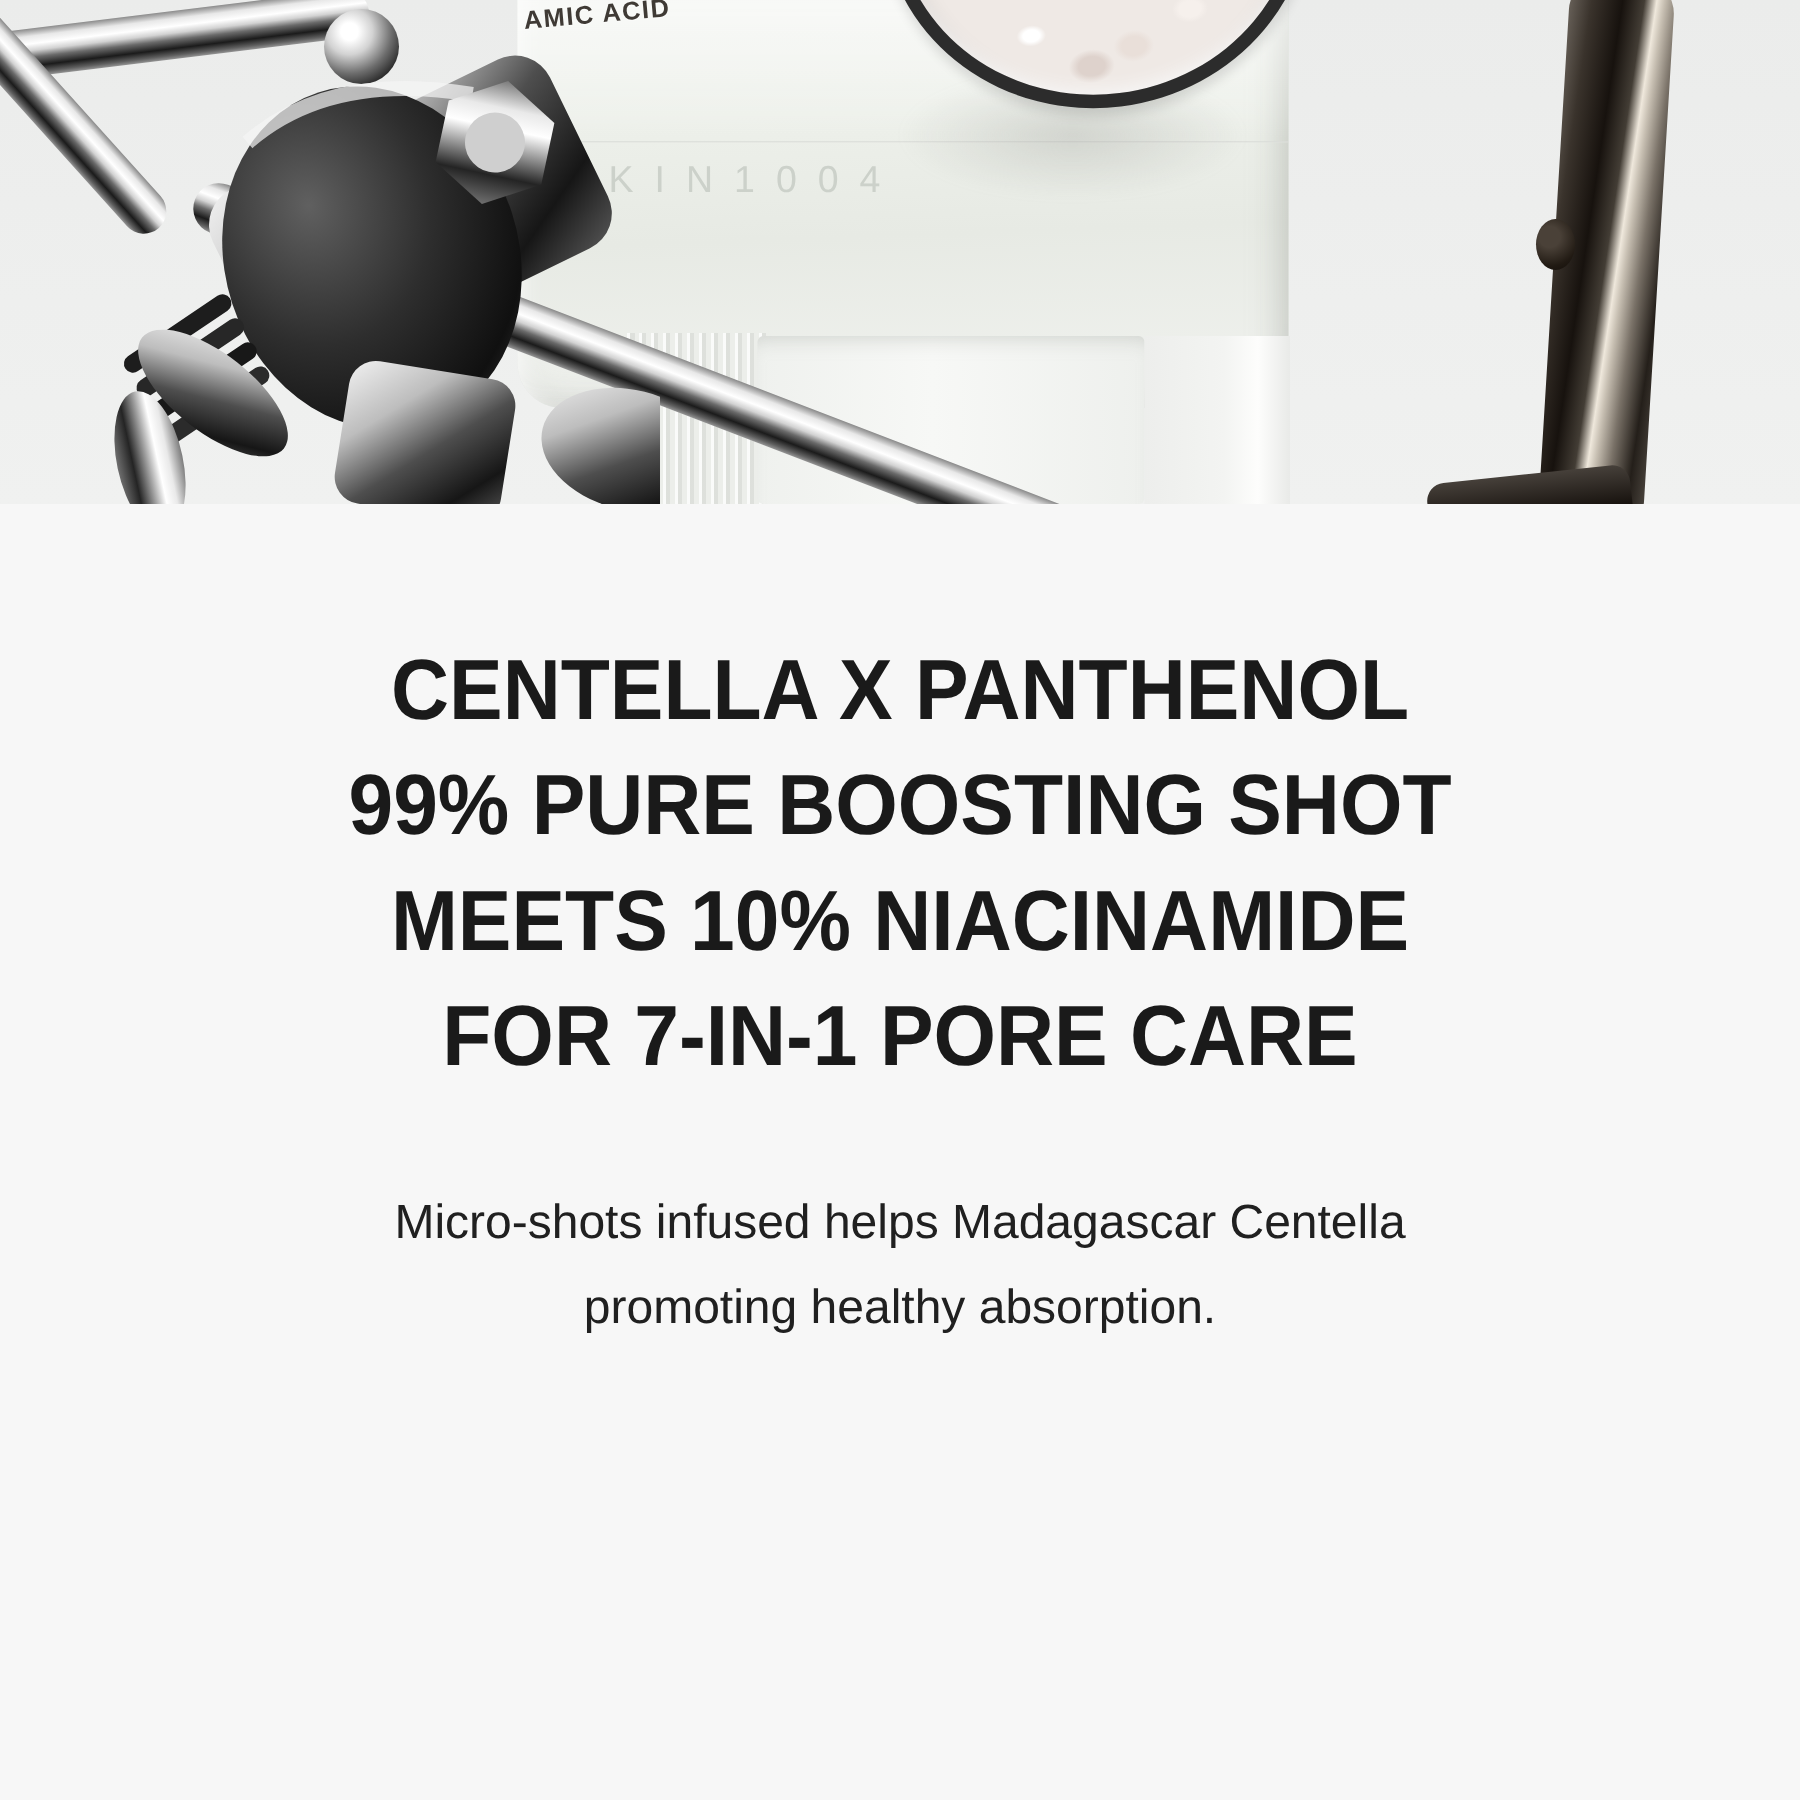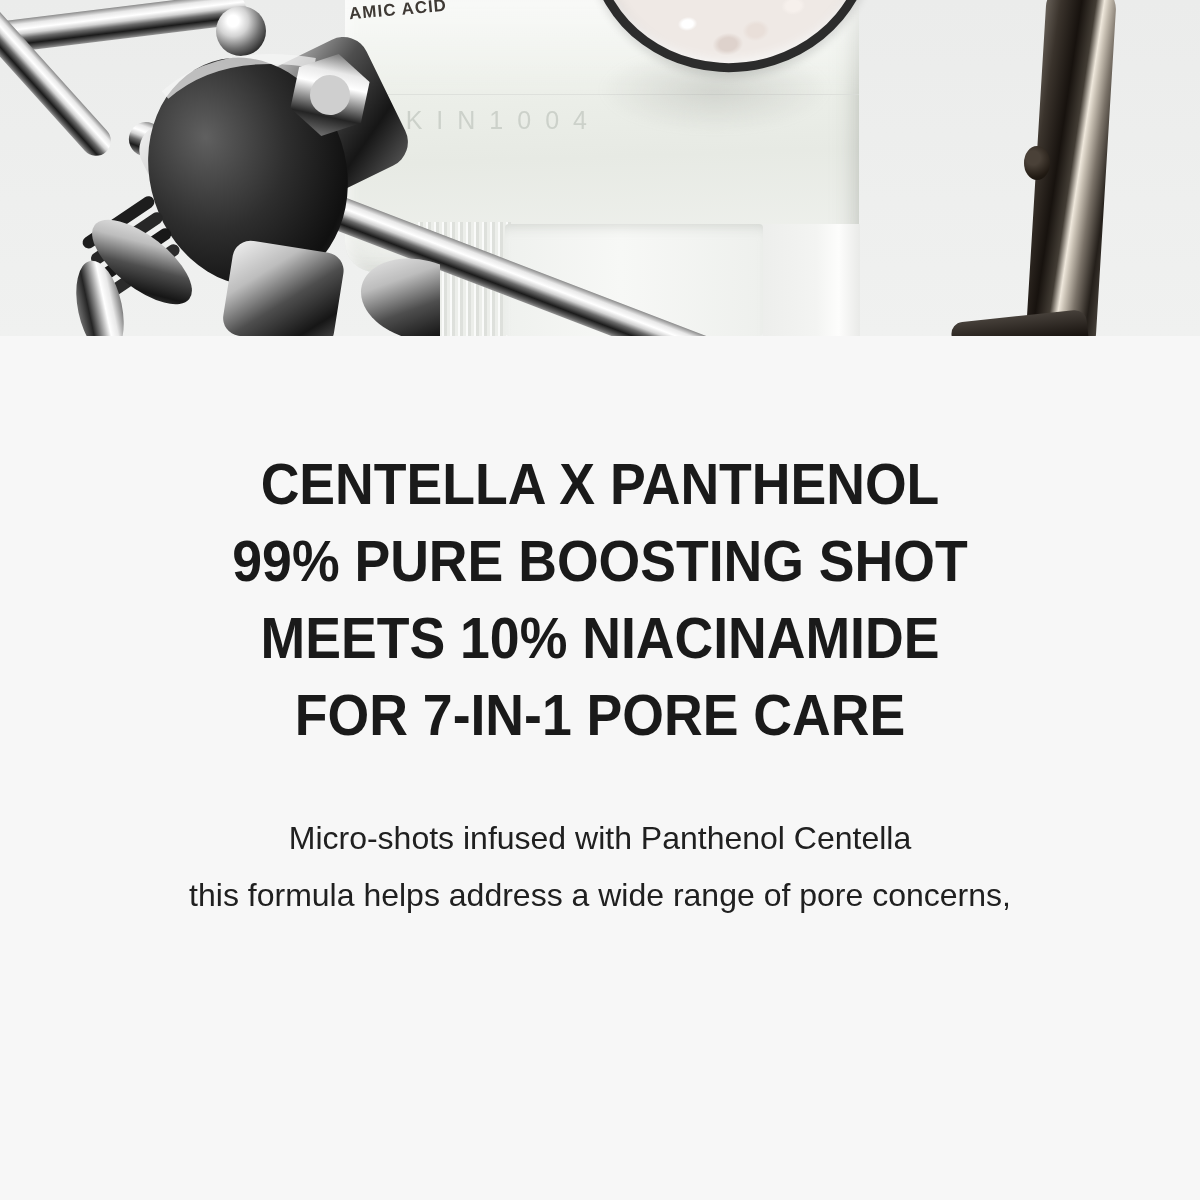--- a/index.html
+++ b/index.html
@@ -93,21 +93,21 @@
     position:absolute;left:1024px;top:146px;width:26px;height:34px;border-radius:50%;
     background:radial-gradient(circle at 35% 35%, #4a4138 0 25%, #211a13 70%, #120d09 100%);
   }
   .rod-foot{
     position:absolute;left:952px;top:316px;width:136px;height:40px;border-radius:12px;
     transform:rotate(-6deg);
     background:linear-gradient(180deg,#46403a 0%,#15100c 70%,#2c2722 100%);
   }
   
   .copy{position:relative;text-align:center;}
-  .headline{margin-top:110px;}
+  .headline{margin-top:86px;}
   .headline-line{
     font-size:57px;line-height:77px;font-weight:700;color:#1a1a1a;
     transform:scaleX(.94);transform-origin:center;white-space:nowrap;
   }
   .bodytext{margin-top:56px;}
   .body-line{
     font-size:32px;line-height:57px;font-weight:400;color:#202020;
     white-space:nowrap;
   }
 </style>
@@ -188,16 +188,16 @@
 </div>
 
 <div class="copy">
   <div class="headline">
     <div class="headline-line">CENTELLA X PANTHENOL</div>
     <div class="headline-line">99% PURE BOOSTING SHOT</div>
     <div class="headline-line">MEETS 10% NIACINAMIDE</div>
     <div class="headline-line">FOR 7-IN-1 PORE CARE</div>
   </div>
   <div class="bodytext">
-    <div class="body-line">Micro-shots infused with Panthenol Centella</div>
-    <div class="body-line">this formula helps address a wide range of pore concerns,</div>
+    <div class="body-line">Micro-shots infused helps Madagascar Centella</div>
+    <div class="body-line">promoting healthy absorption.</div>
   </div>
 </div>
 
 </body></html>

